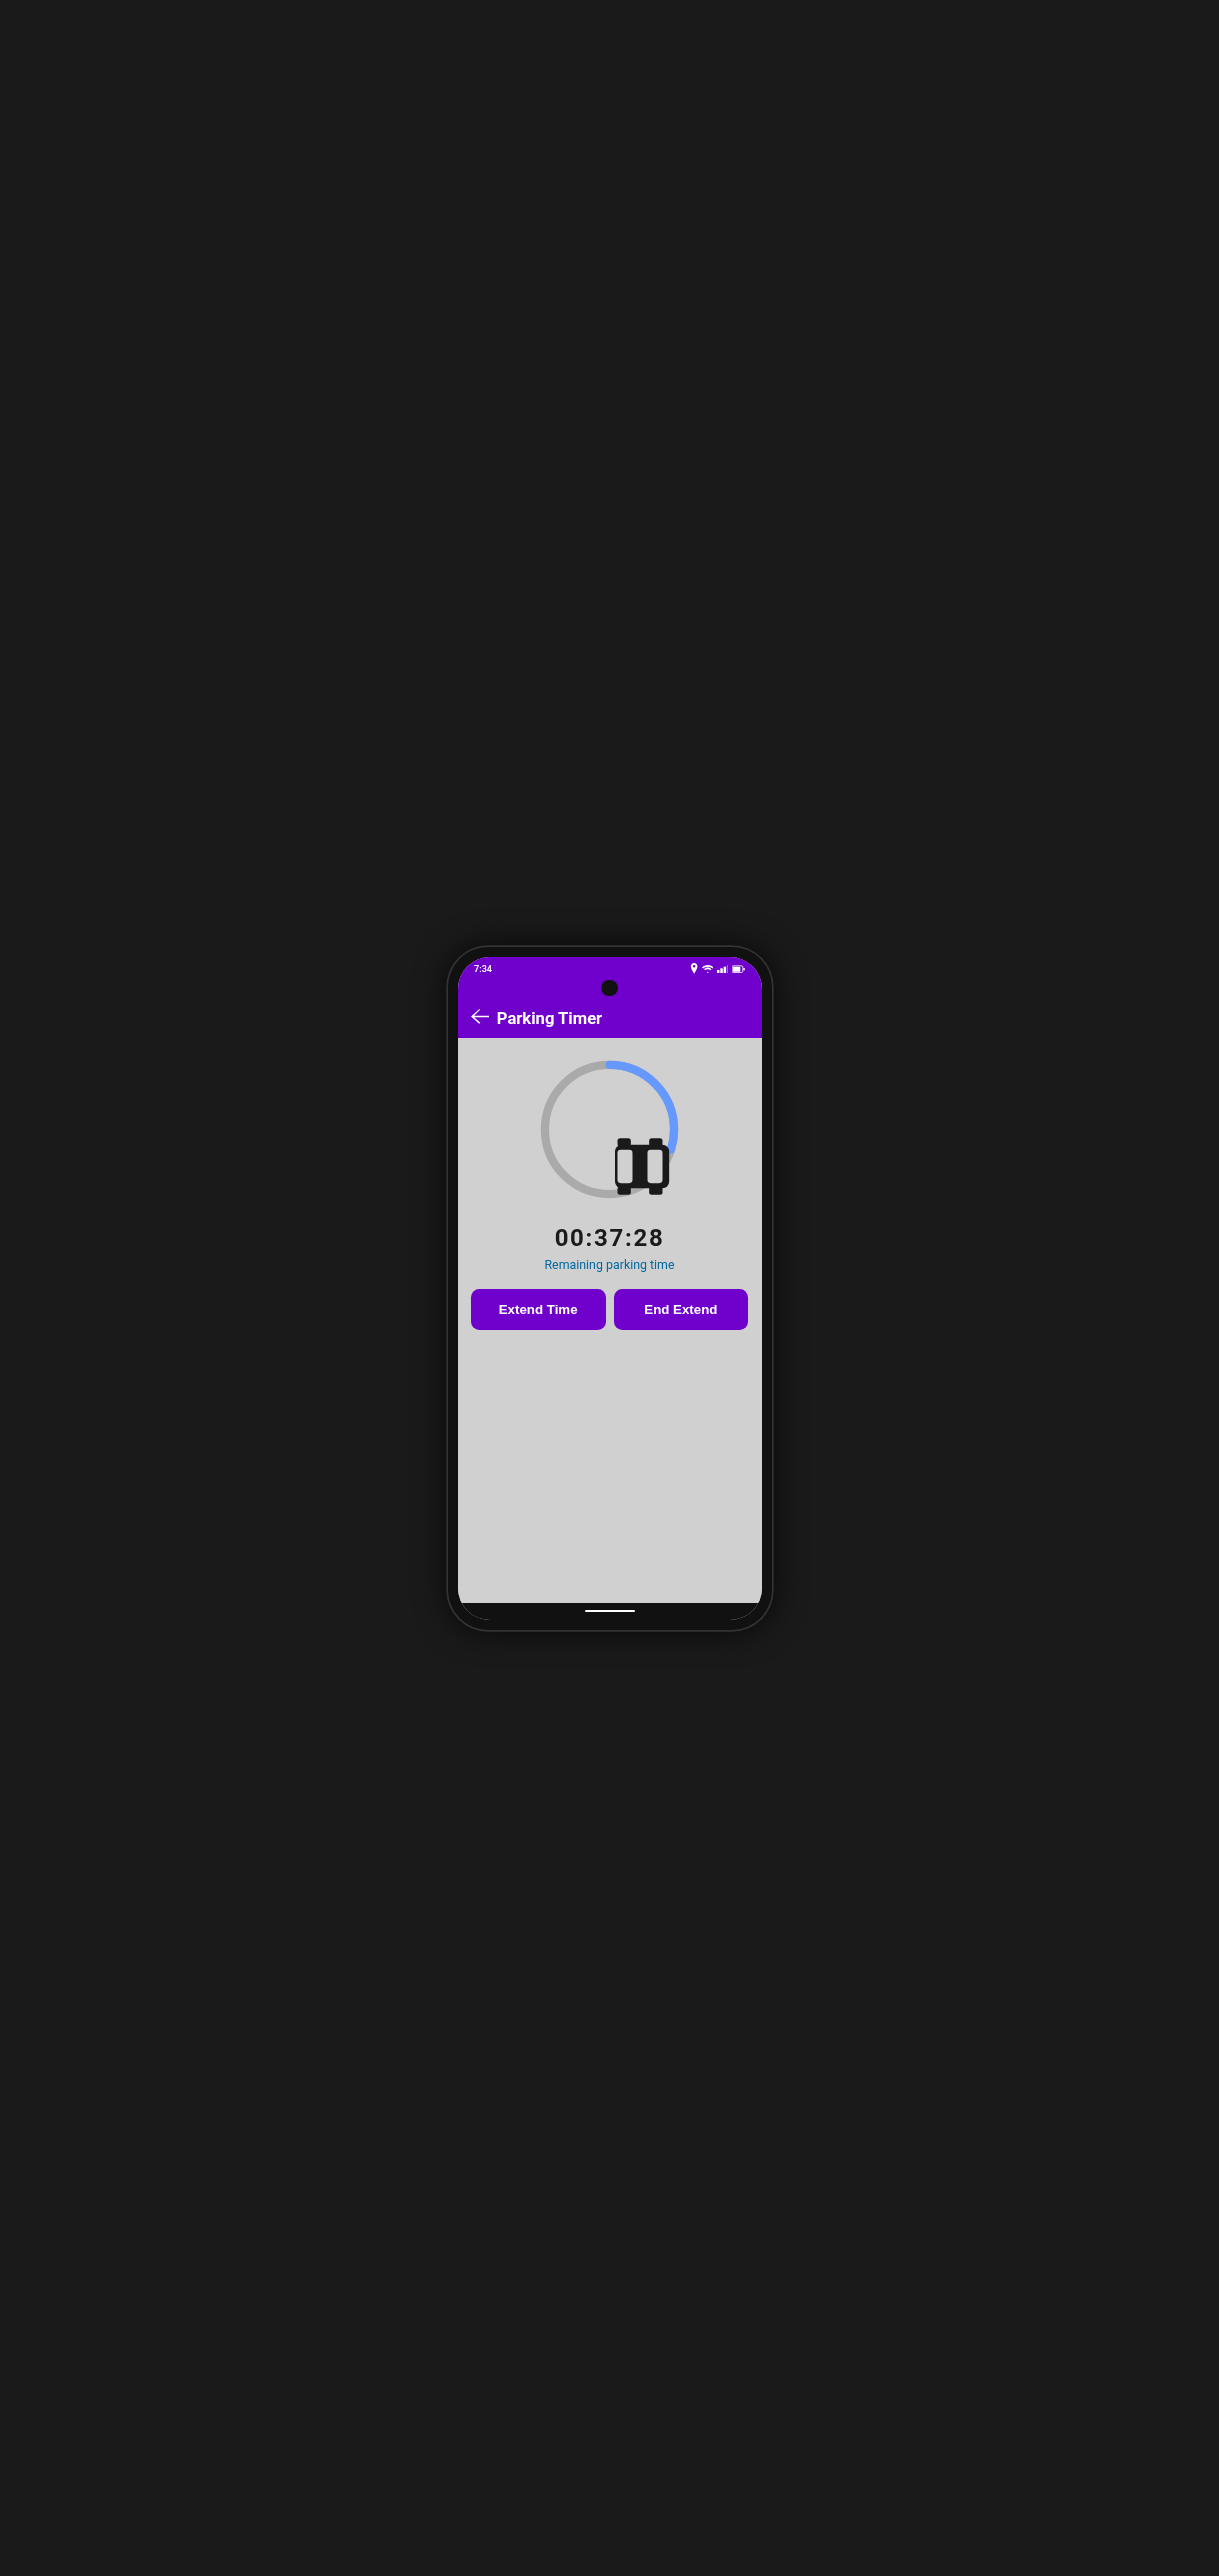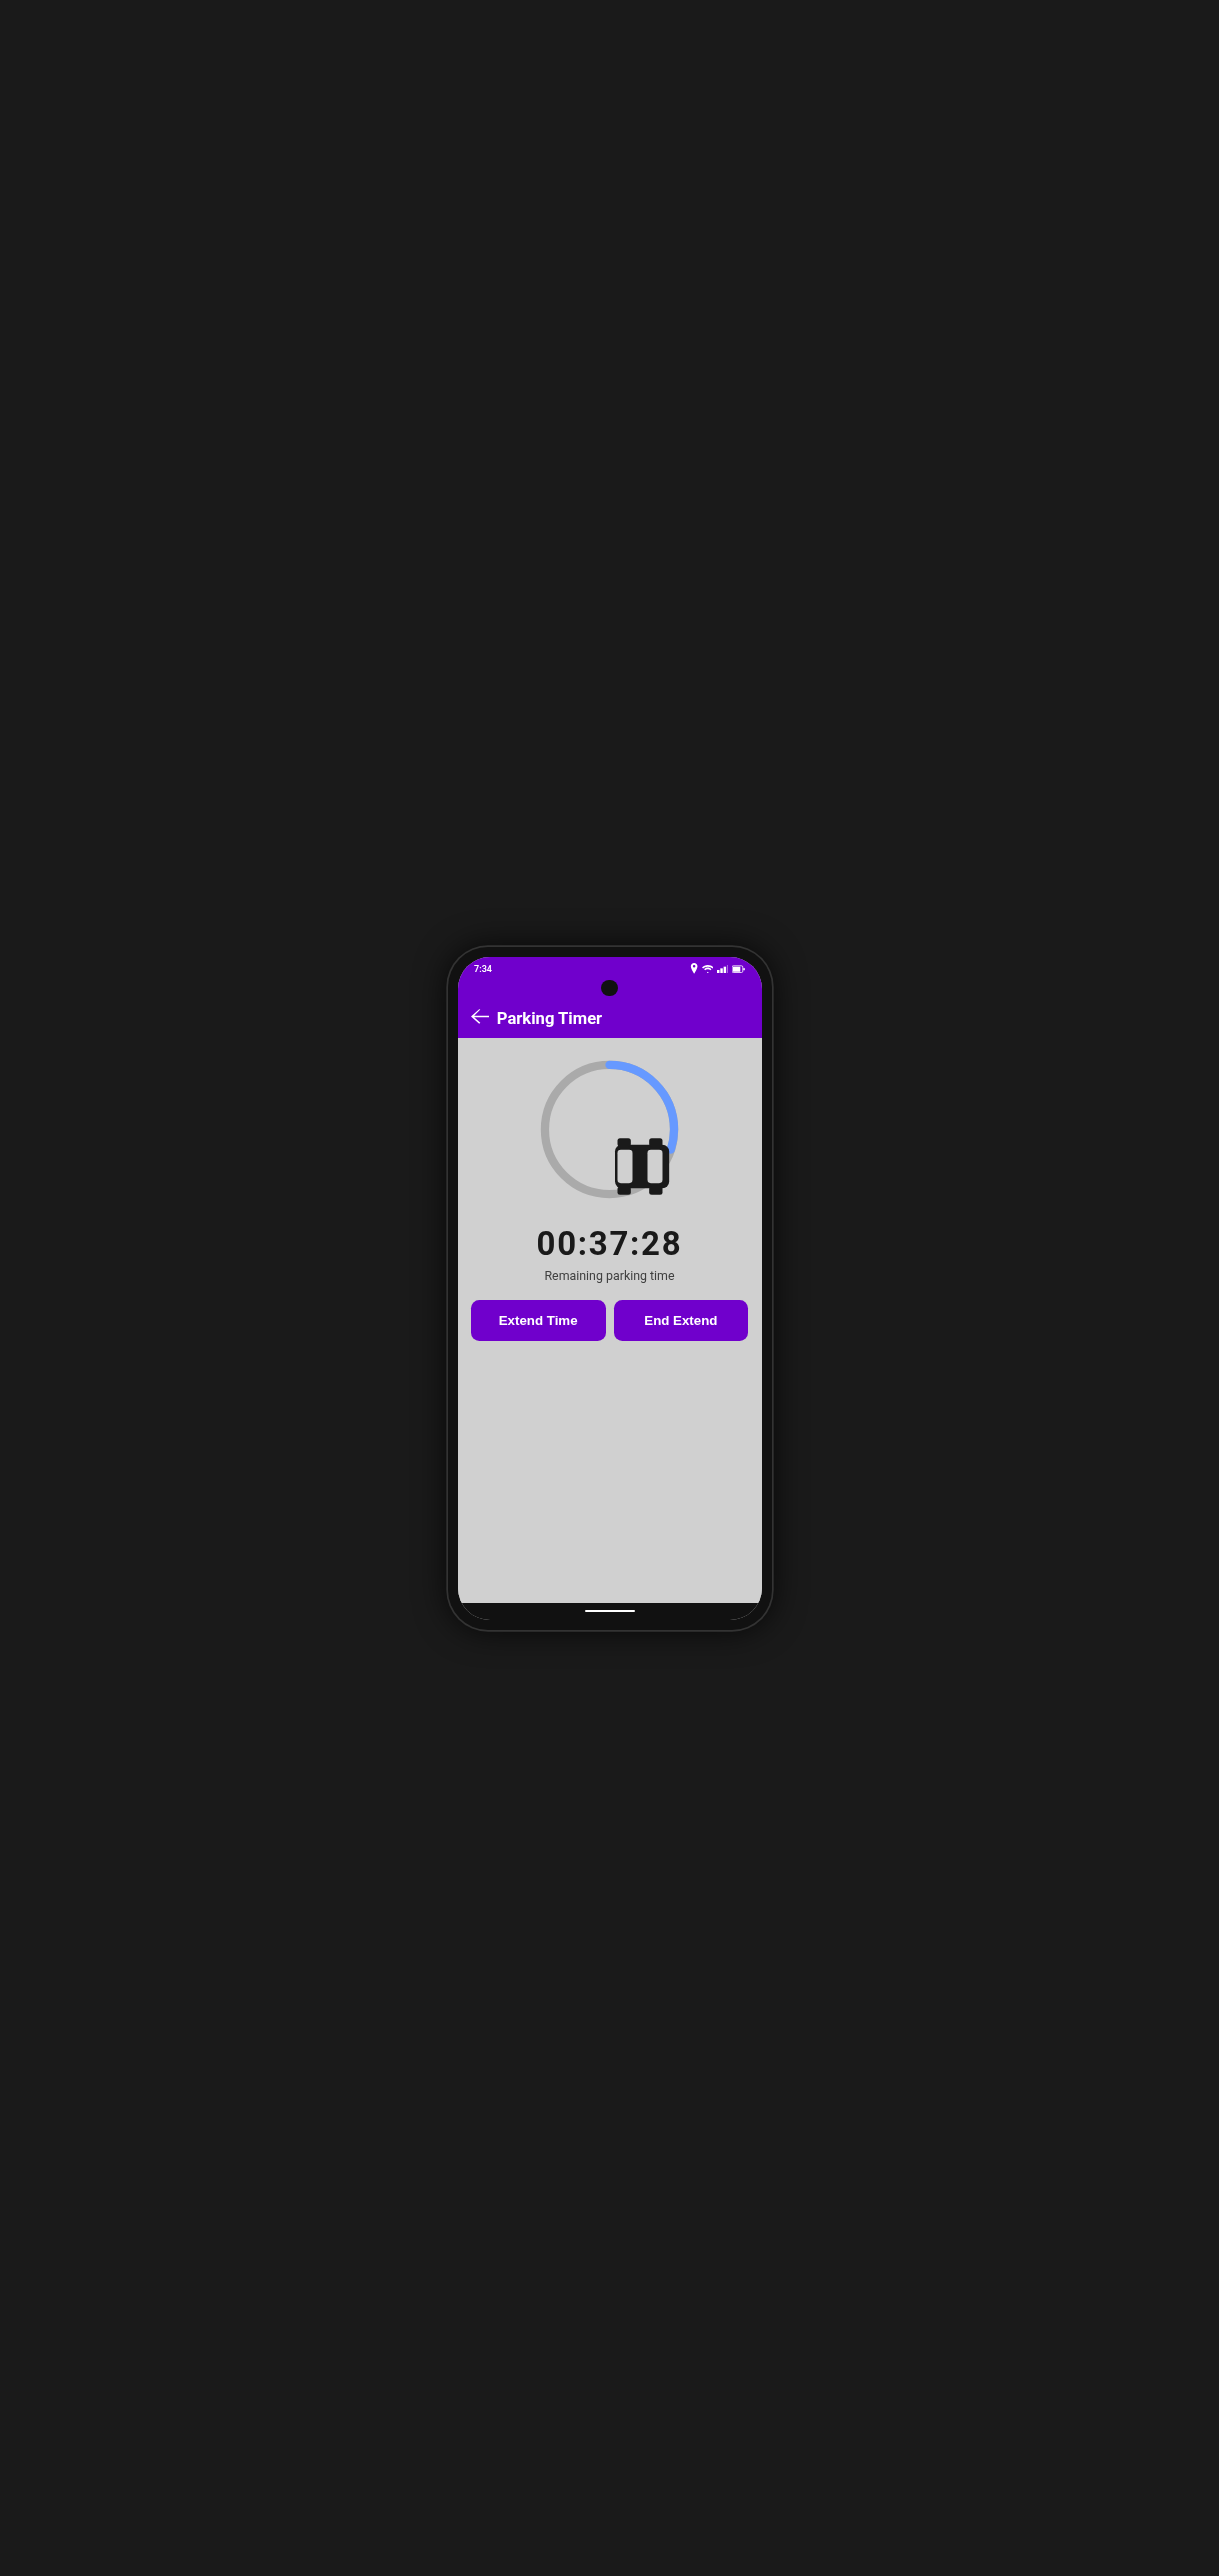--- a/index.html
+++ b/index.html
@@ -127,30 +127,30 @@
       top: 50%;
       left: 50%;
       transform: translate(-50%, -50%);
       display: flex;
       align-items: center;
       justify-content: center;
     }
 
     
     .timer-display {
-      font-size: 33px;
+      font-size: 24px;
       font-weight: 700;
       color: #1a1a1a;
       letter-spacing: 1.7px;
       margin-bottom: 5px;
     }
 
     .timer-label {
       font-size: 12.4px;
-      color: #404040;
+      color: #0369a1;
       margin-bottom: 16.6px;
     }
 
     
     .info-card {
       background: white;
       border-radius: 10px;
       padding: 16.6px 16.6px 20px;
       width: 100%;
       margin-bottom: 16.6px;

